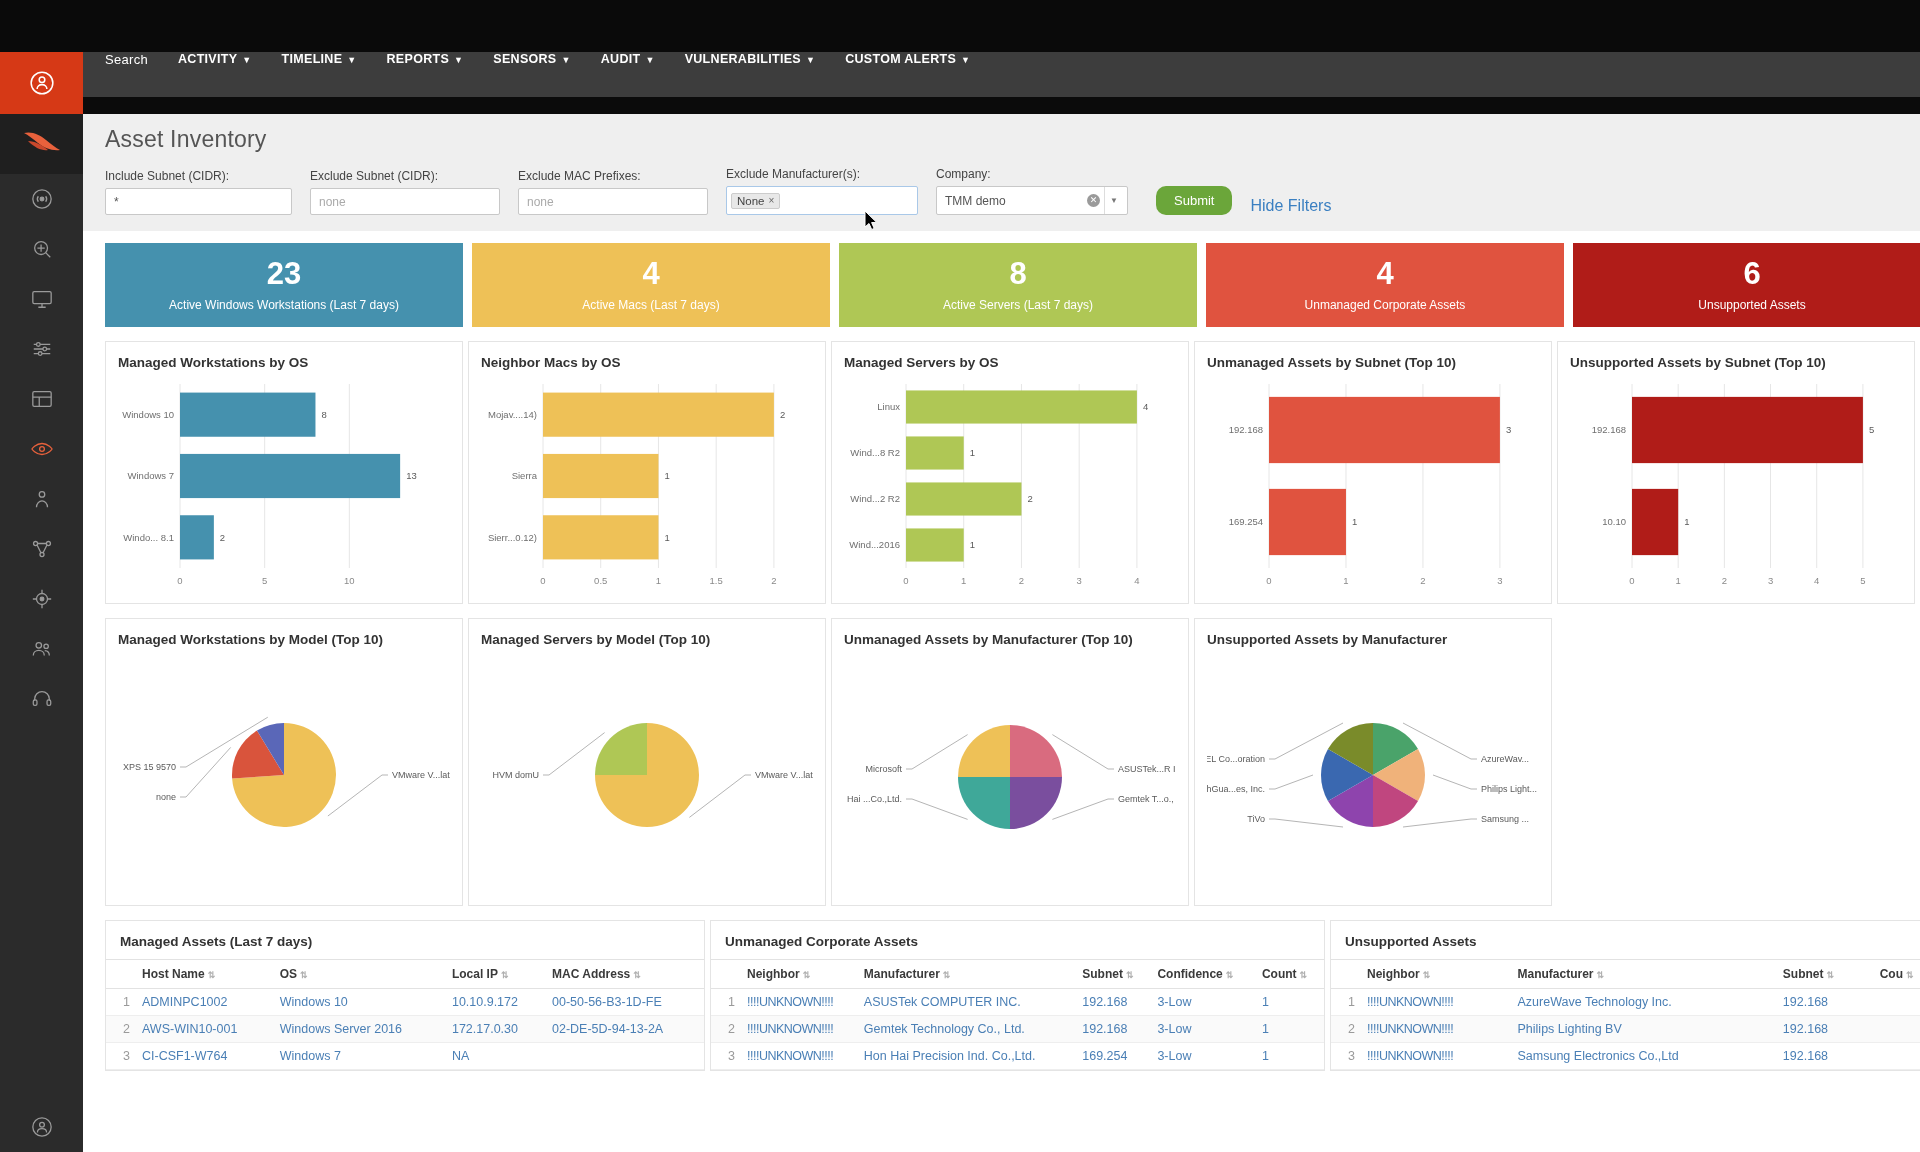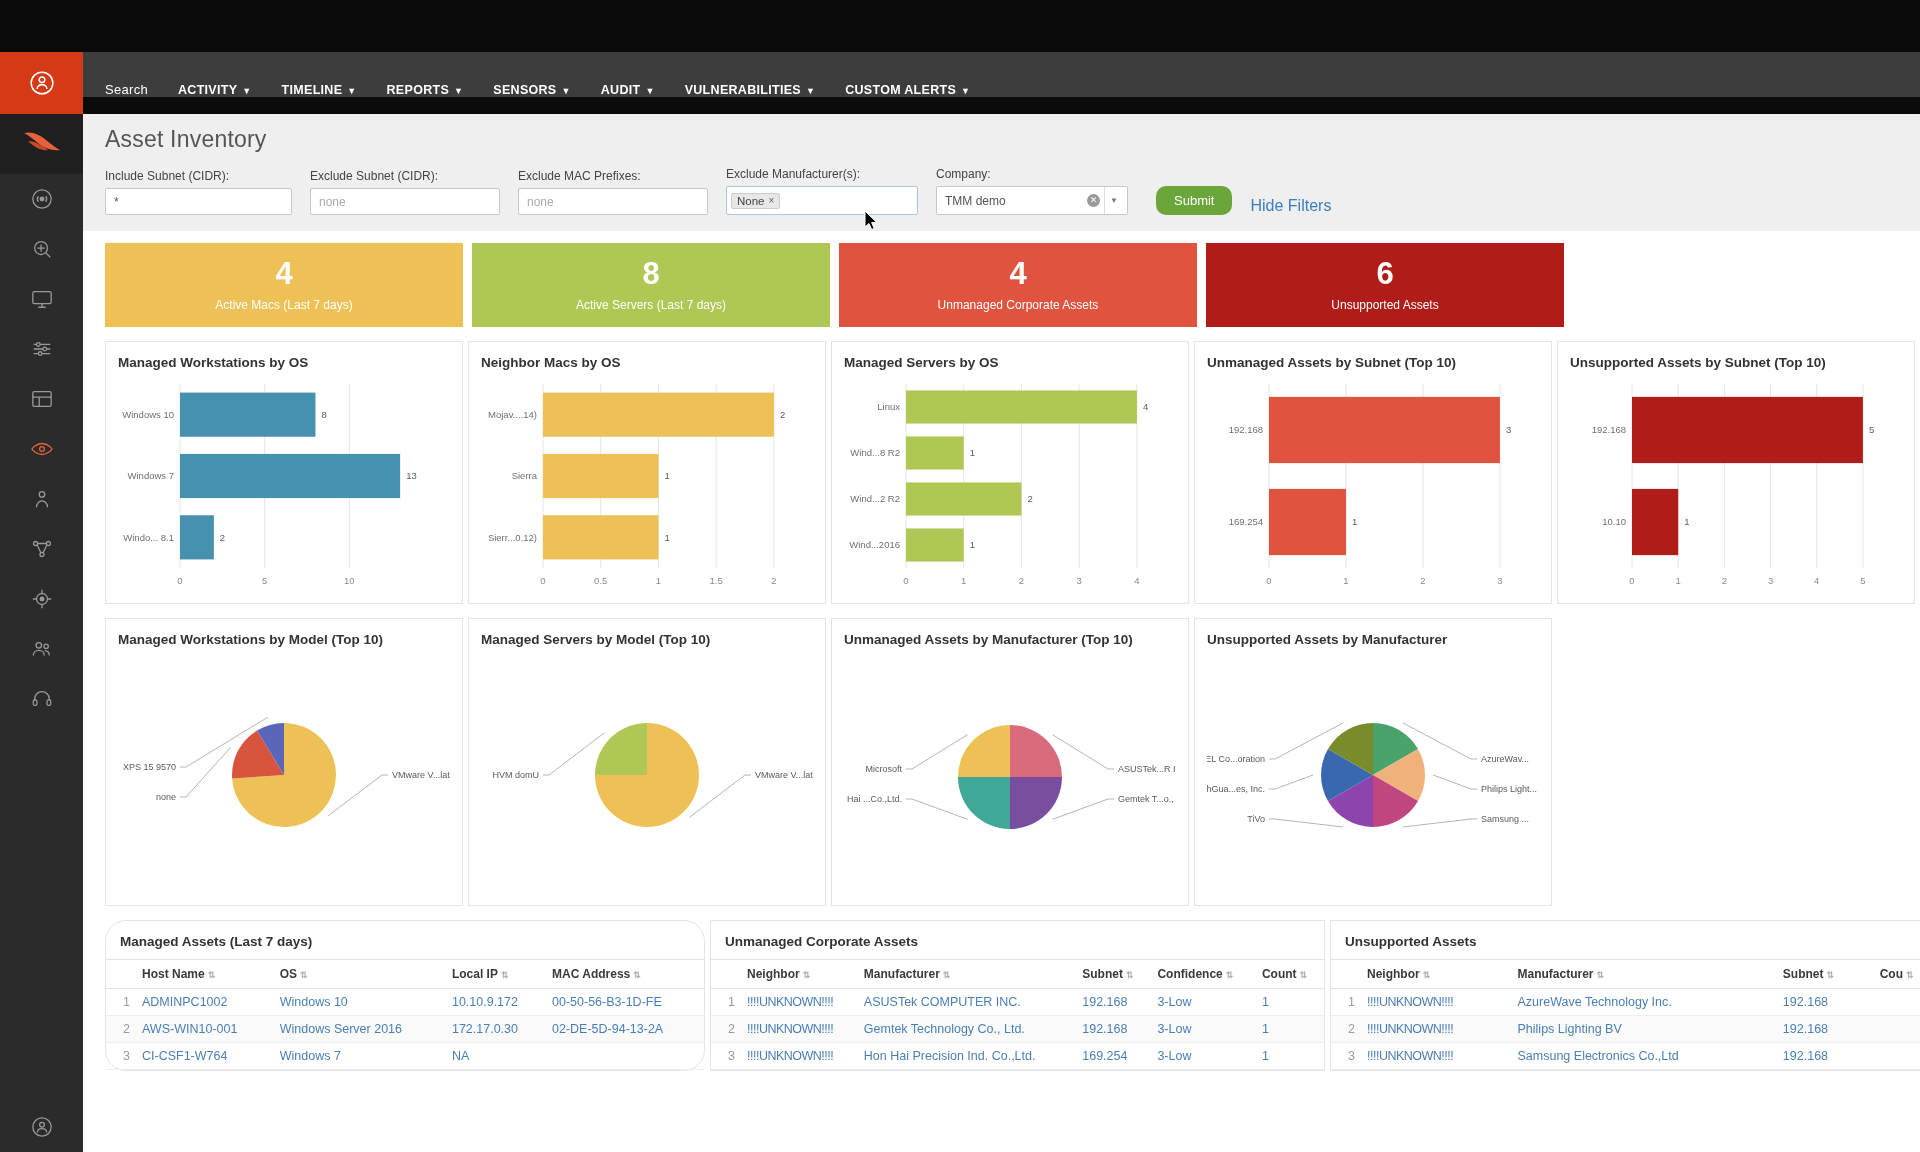--- a/index.html
+++ b/index.html
@@ -33,21 +33,21 @@
     color:#9a9a9a;
   }
   .rail-item.accent { color:#e8613c; }
   .rail-item svg { width:22px; height:22px; }
   .rail-bottom { position:absolute; left:0; bottom:0; width:83px; }
 
   
   .topnav {
     position:absolute; left:83px; top:52px; width:1837px; height:45px;
     background:#3d3d3d;
-    display:flex; align-items:flex-end; padding-left:22px;
+    display:flex; align-items:flex-start; padding-left:22px;
   }
   .nav-item {
     color:#ffffff; font-size:12.5px; font-weight:bold;
     letter-spacing:.3px; margin-right:30px; white-space:nowrap;
     display:flex; align-items:center; gap:5px;
   }
   .nav-item.plain { font-weight:normal; font-size:13px; }
   .caret { font-size:9px; position:relative; top:1px; }
 
   
@@ -131,21 +131,21 @@
   .tick { font-size:9.5px; fill:#8a8a8a; font-family:"Liberation Sans", sans-serif; }
   .ylab { font-size:9.5px; fill:#6f6f6f; font-family:"Liberation Sans", sans-serif; }
   .dlab { font-size:9.5px; fill:#5a5a5a; font-family:"Liberation Sans", sans-serif; }
   .pielab { font-size:9px; fill:#5a5a5a; font-family:"Liberation Sans", sans-serif; }
   .gridline { stroke:#e6e6e6; stroke-width:1; }
   .leader { stroke:#b5b5b5; stroke-width:1; fill:none; }
 
   
   .tables { display:flex; gap:5px; padding-left:22px; margin-top:14px; }
   .tcard { background:#fff; border:1px solid #e4e4e4; padding:13px 0 0 0; }
-  .tcard.t1 { width:600px;border-radius:21px; }
+  .tcard.t1 { width:600px; }
   .tcard.t2 { width:615px; }
   .tcard.t3 { width:615px; }
   .tcard-title { font-size:13.5px; font-weight:bold; color:#333; margin:0 0 10px 14px; }
   table { width:100%; border-collapse:collapse; font-size:12px; }
   thead th {
     text-align:left; font-weight:bold; color:#3a3a3a; font-size:12px;
     border-top:1px solid #e2e2e2; border-bottom:1px solid #e2e2e2;
     padding:7px 6px; white-space:nowrap; background:#fff;
   }
   tbody td {
@@ -332,20 +332,24 @@
             <span class="clr">✕</span>
             <span class="arrowbox">▼</span>
           </div>
         </div>
         <button class="btn-submit">Submit</button>
         <a class="link-hide" href="#">Hide Filters</a>
       </div>
     </div>
 
     <div class="kpi-row">
+      <div class="kpi" id="kpi0" style="background: rgb(69, 145, 174);">
+        <div class="num">23</div>
+        <div class="lab">Active Windows Workstations (Last 7 days)</div>
+      </div>
       <div class="kpi" id="kpi1" style="background: rgb(238, 193, 87);">
         <div class="num">4</div>
         <div class="lab">Active Macs (Last 7 days)</div>
       </div>
       <div class="kpi" id="kpi2" style="background: rgb(175, 199, 85);">
         <div class="num">8</div>
         <div class="lab">Active Servers (Last 7 days)</div>
       </div>
       <div class="kpi" id="kpi3" style="background: rgb(224, 83, 63);">
         <div class="num">4</div>

